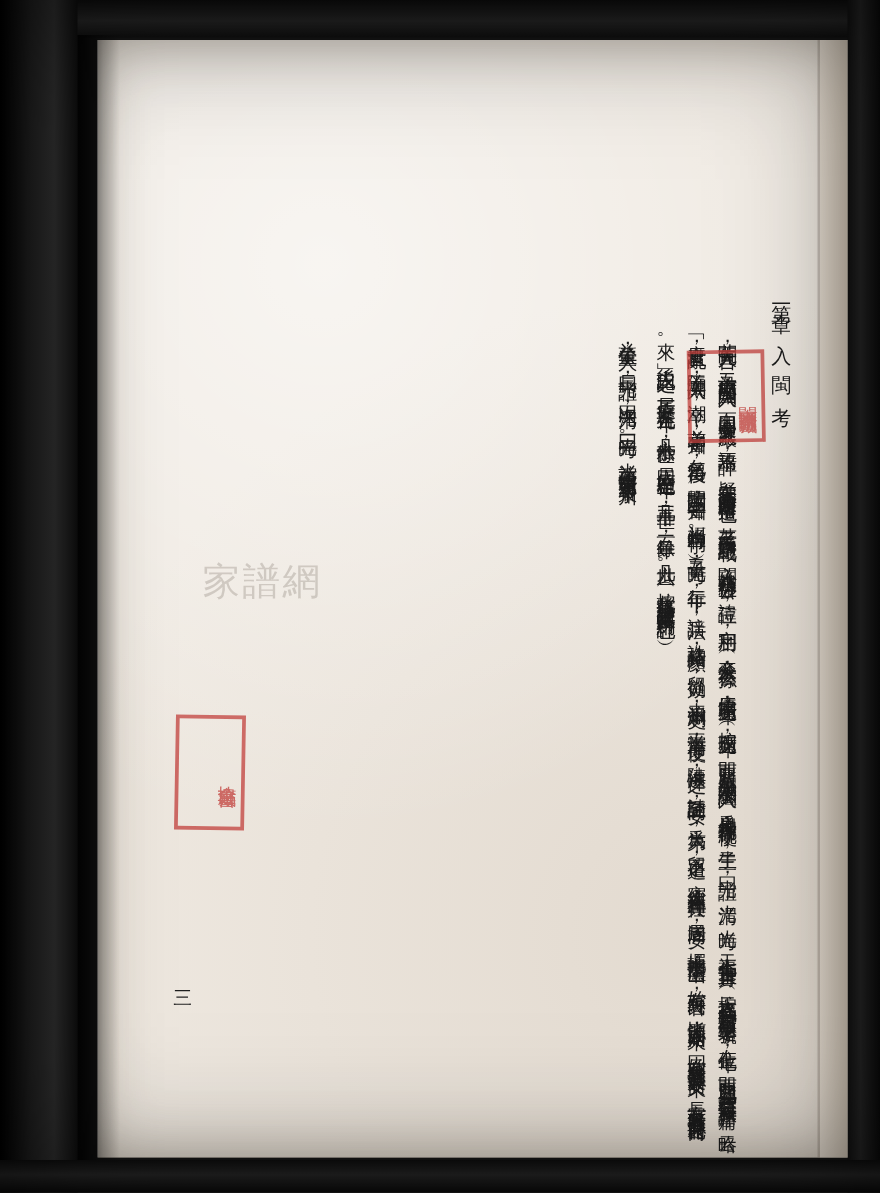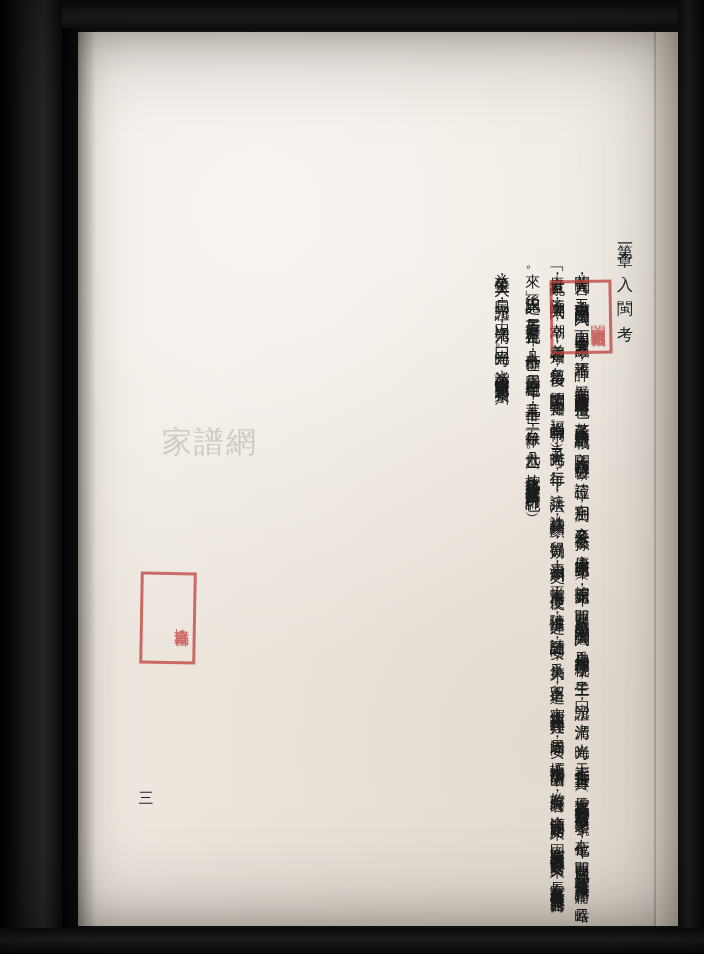--- a/index.html
+++ b/index.html
@@ -151,21 +151,21 @@
     top: 540px;
     width: 56px;
     height: 92px;
     transform: rotate(1deg);
   }
 
   
   .watermark {
     position: absolute;
     left: 84px;
-    top: 390px;
+    top: 413px;
     font-size: 30px;
     color: rgba(130,120,110,0.30);
     letter-spacing: 2px;
     font-family: "DejaVu Serif", serif;
   }
 
   
   .vignette {
     position: absolute;
     inset: 0;

